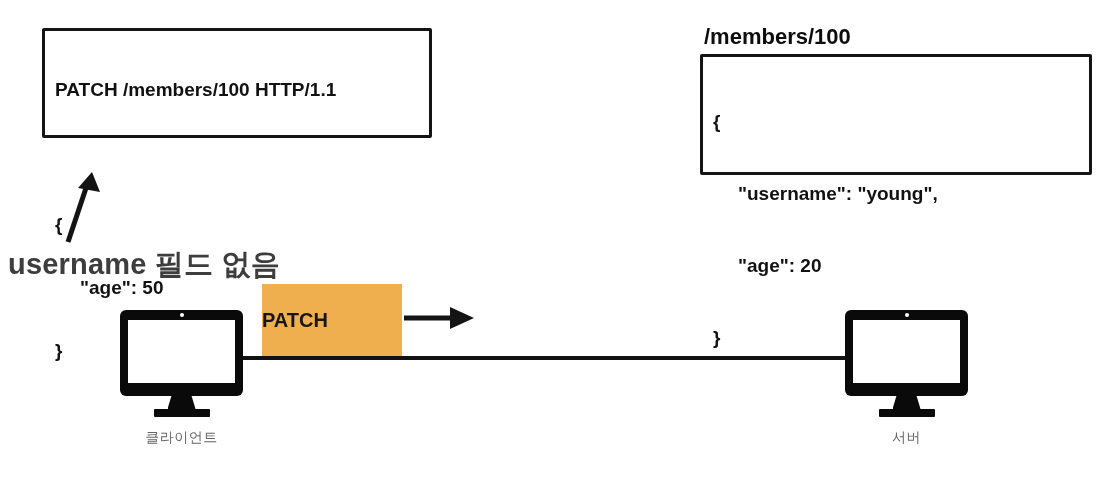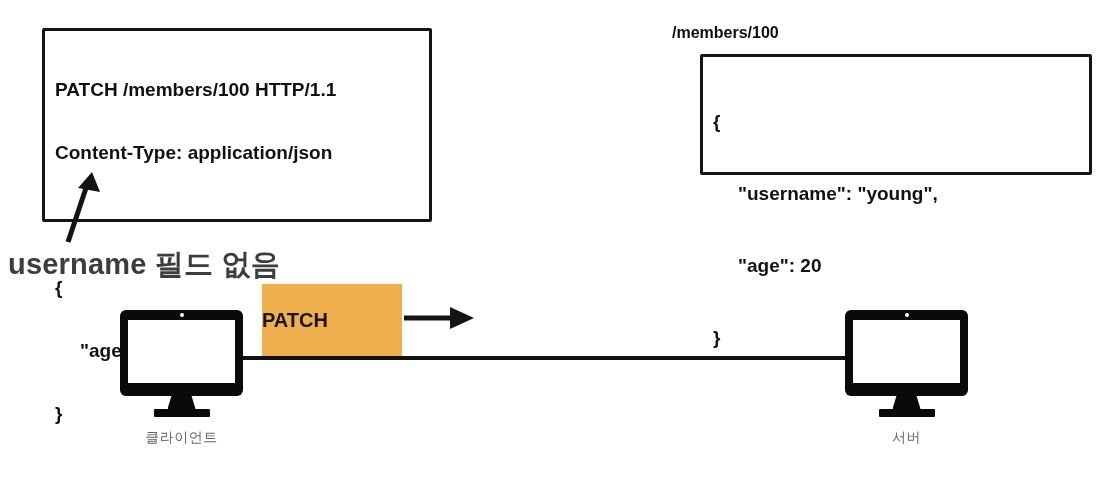--- a/index.html
+++ b/index.html
@@ -21,31 +21,31 @@
     position: absolute;
     border: 3px solid #141414;
     border-radius: 2px;
     background: #fff;
     font-weight: bold;
     font-size: 19px;
     line-height: 21px;
     padding: 6px 10px;
     white-space: pre;
   }
-  .req-box { left: 42px; top: 28px; width: 390px; height: 194px; }
+  .req-box { left: 42px; top: 28px; width: 390px; height: 110px; }
   .res-box { left: 700px; top: 54px; width: 392px; height: 121px; line-height: 24px; padding-top: 5px; }
   .code-line { display: block; }
   .indent { padding-left: 25px; }
   .gap { height: 30px; }
 
   .res-title {
     position: absolute;
-    left: 672px; top: 24px;
+    left: 704px; top: 24px;
     font-weight: bold;
-    font-size: 16px;
+    font-size: 22px;
     color: #0d0d0d;
   }
 
   
   .annotation-label {
     position: absolute;
     left: 8px; top: 245px;
     font-weight: bold;
     font-size: 29px;
     color: #3d3d3d;
@@ -114,21 +114,20 @@
     white-space: nowrap;
   }
 </style>
 </head>
 <body>
 
 <div class="canvas">
 
   <div class="sketch-box req-box">
     <span class="code-line">PATCH /members/100 HTTP/1.1</span>
-    <span class="code-line">Content-Type: application/json</span>
     <span class="gap code-line"></span>
     <span class="code-line">{</span>
     <span class="code-line indent">"age": 50</span>
     <span class="code-line">}</span>
   </div>
 
   <svg class="annotation-arrow" width="56" height="84" viewBox="0 0 56 84">
     <line x1="16" y1="76" x2="34" y2="22" stroke="#141414" stroke-width="5"></line>
     <polygon points="40,6 48,26 26,22" fill="#141414"></polygon>
   </svg>

